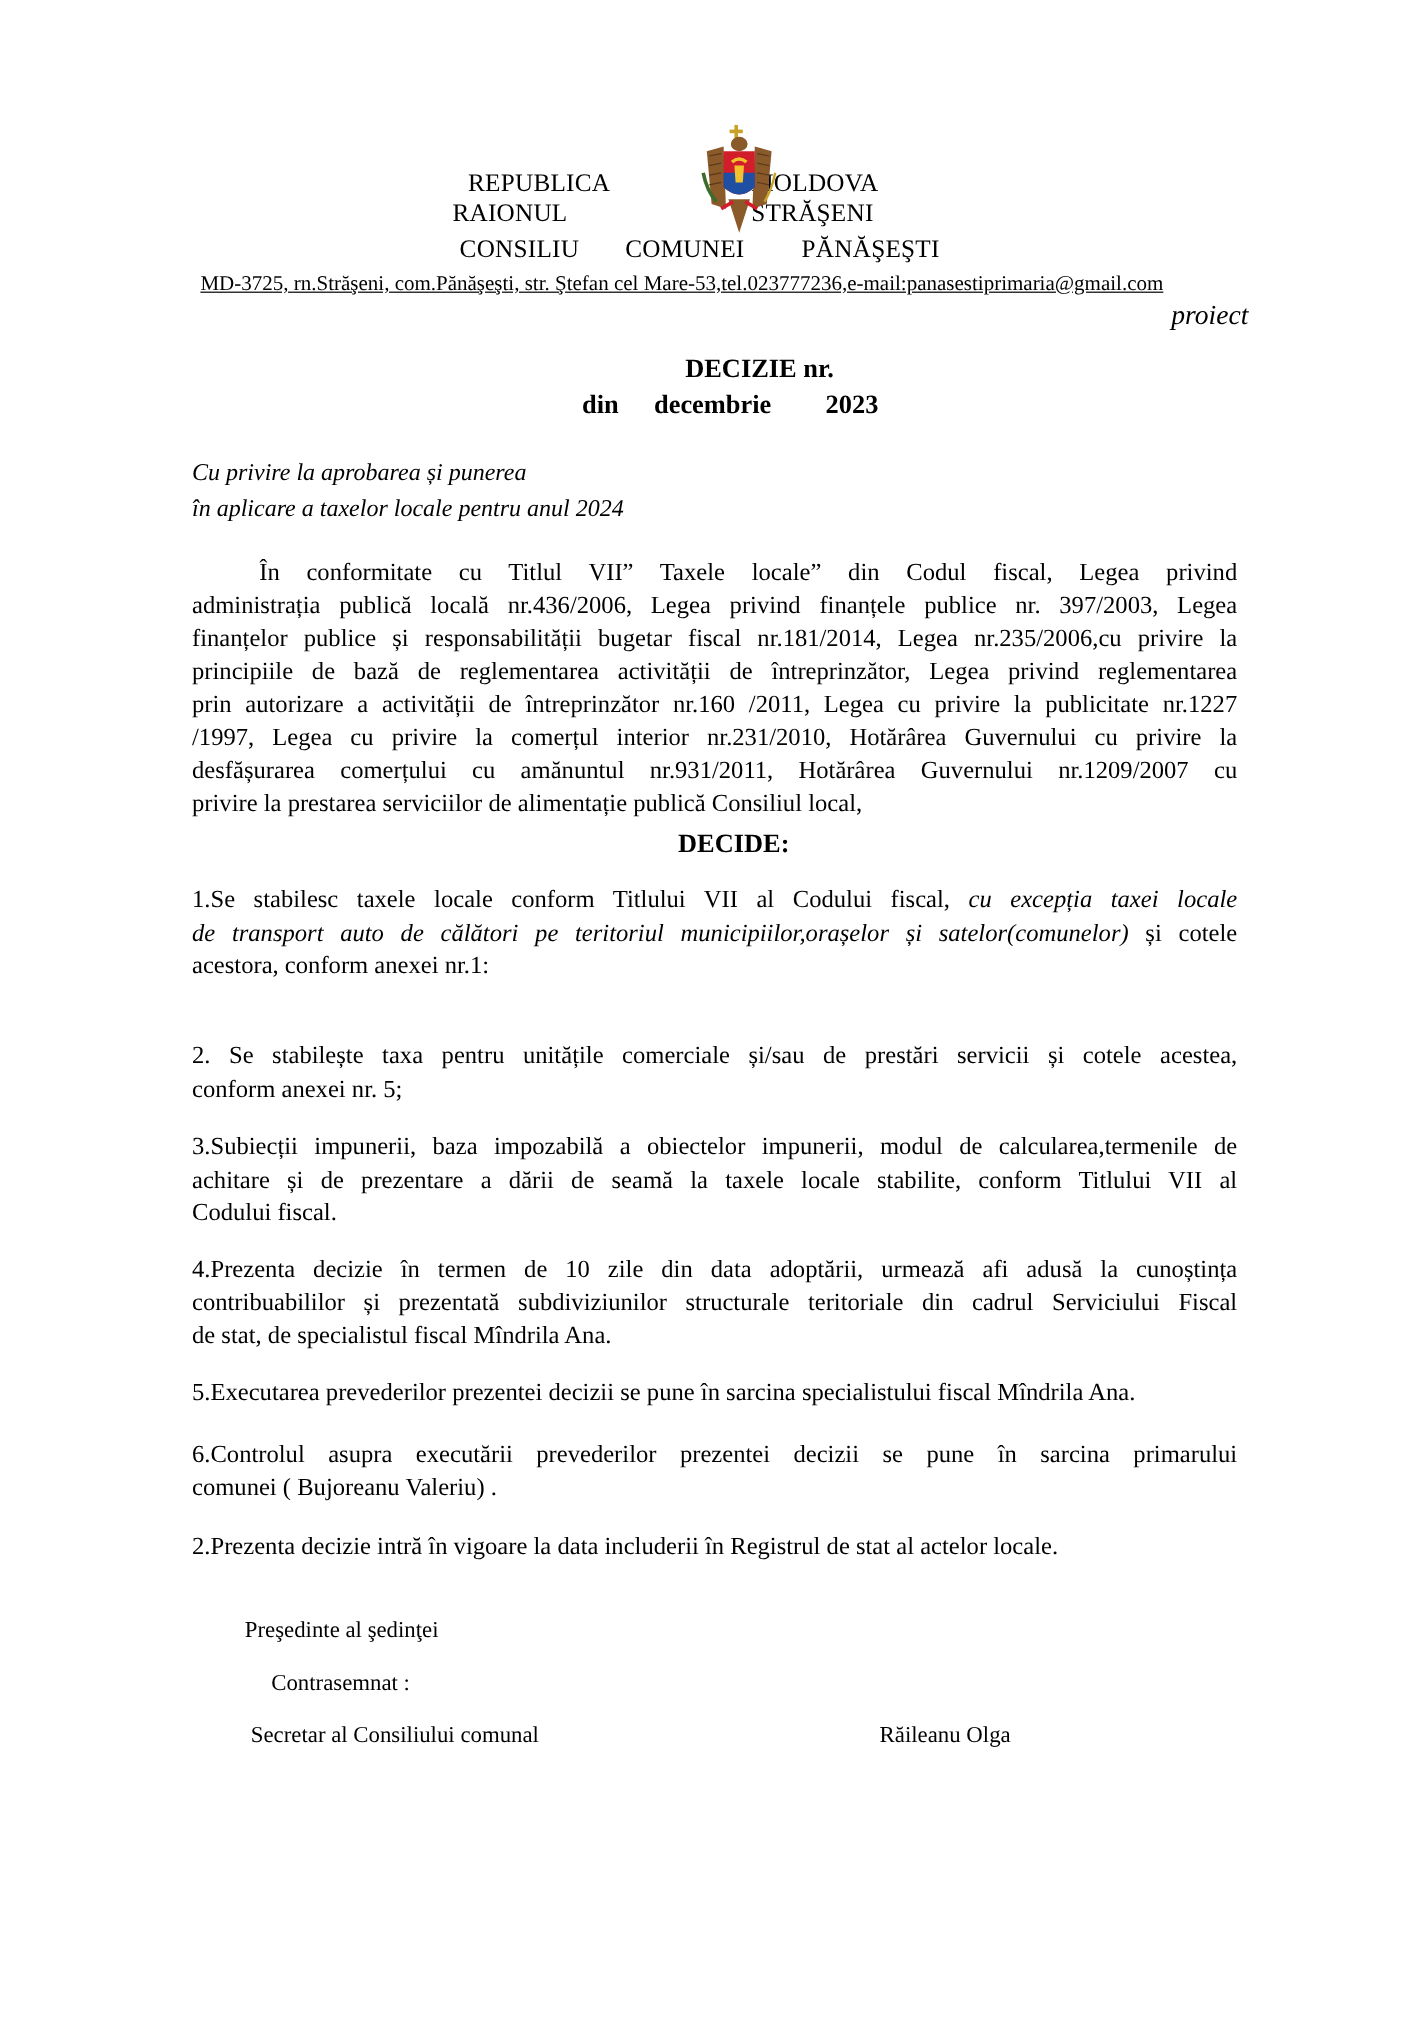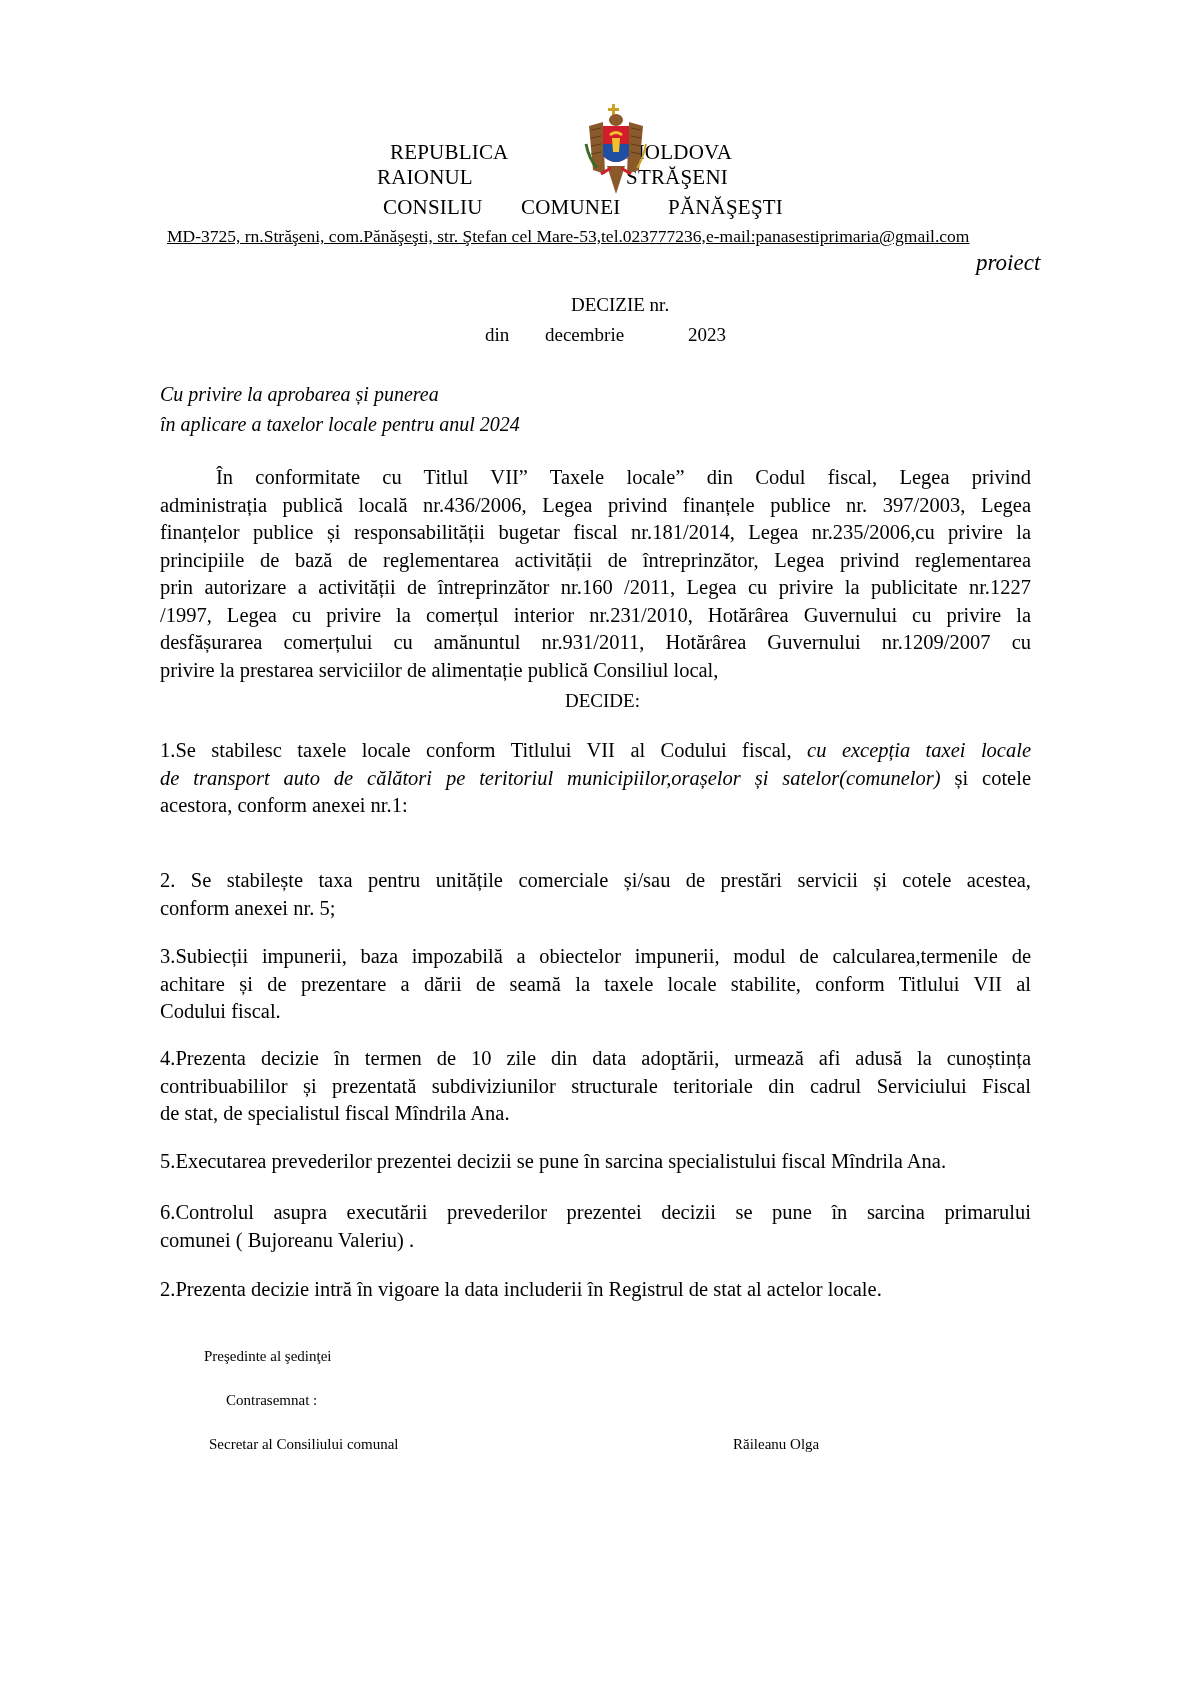--- a/index.html
+++ b/index.html
@@ -2,28 +2,28 @@
 <html><head>
 <meta charset="utf-8">
 <style>
   html, body { margin: 0; padding: 0; background: #ffffff; }
   body { width: 1190px; height: 1683px; position: relative; overflow: hidden;
          font-family: "Liberation Serif", serif; color: #000; }
   .abs { position: absolute; white-space: nowrap; }
   .hdr { font-weight: normal; font-size: 21px; letter-spacing: 0.2px; }
   .addr { font-size: 17.5px; text-decoration: underline; }
   .proiect { font-size: 23px; font-style: italic; text-align: right; }
-  .title { font-weight: normal; font-size: 19px; }
+  .title { font-weight: bold; font-size: 22px; }
   .subject { font-style: italic; font-size: 20px; line-height: 32px; }
   .para { position: absolute; left: 171px; width: 931px; font-size: 20.5px;
           line-height: 27.5px; text-align: justify; }
   .para .line { display: block; text-align: justify; text-align-last: justify; white-space: nowrap; }
   .para .line.last { text-align-last: left; }
   .it { font-style: italic; }
-  .sig { font-size: 15px; }
+  .sig { font-size: 19px; }
   #coat { position: absolute; left: 583px; top: 104px; width: 66px; height: 92px; }
 </style>
 </head>
 <body>
 
 <div class="abs hdr" style="left:390px; top:140px;">REPUBLICA</div>
 <div class="abs hdr" style="left:626px; top:140px;">MOLDOVA</div>
 <div class="abs hdr" style="left:377px; top:165px;">RAIONUL</div>
 <div class="abs hdr" style="left:626px; top:165px;">STRĂŞENI</div>
 <div class="abs hdr" style="left:383px; top:195px;">CONSILIU</div>

